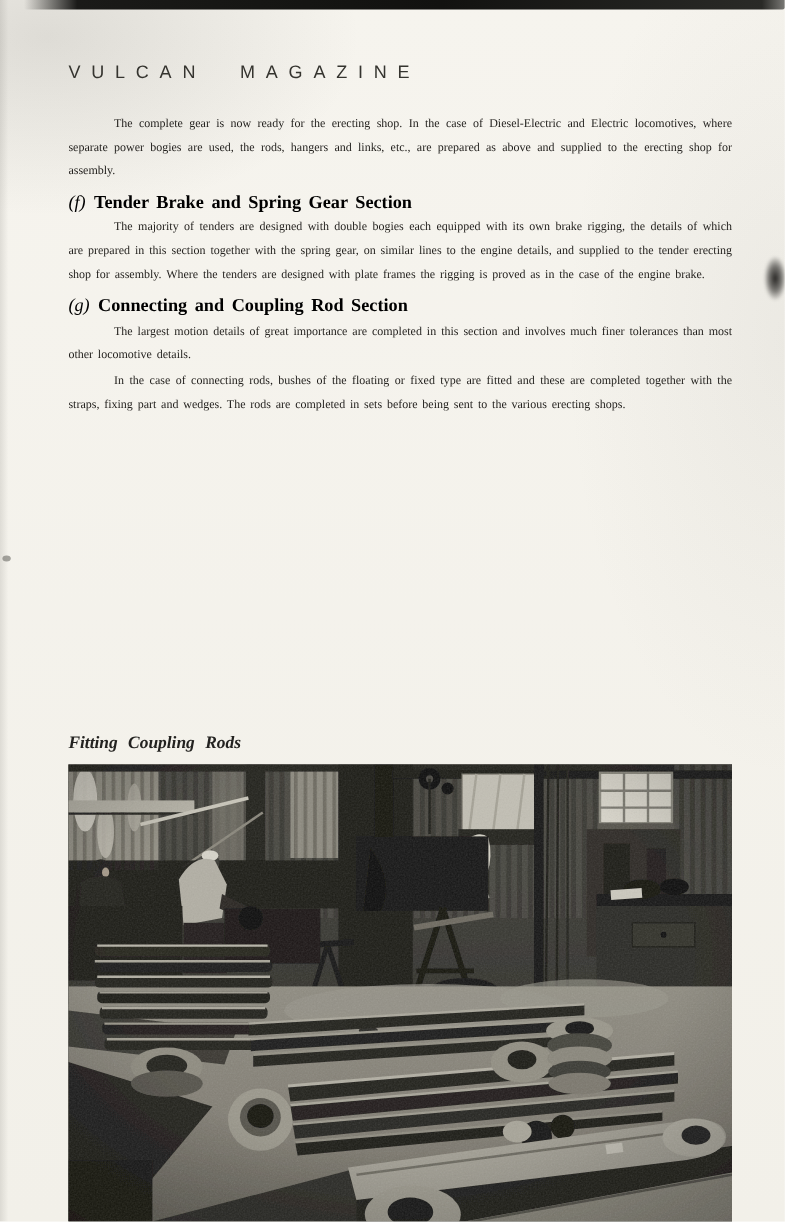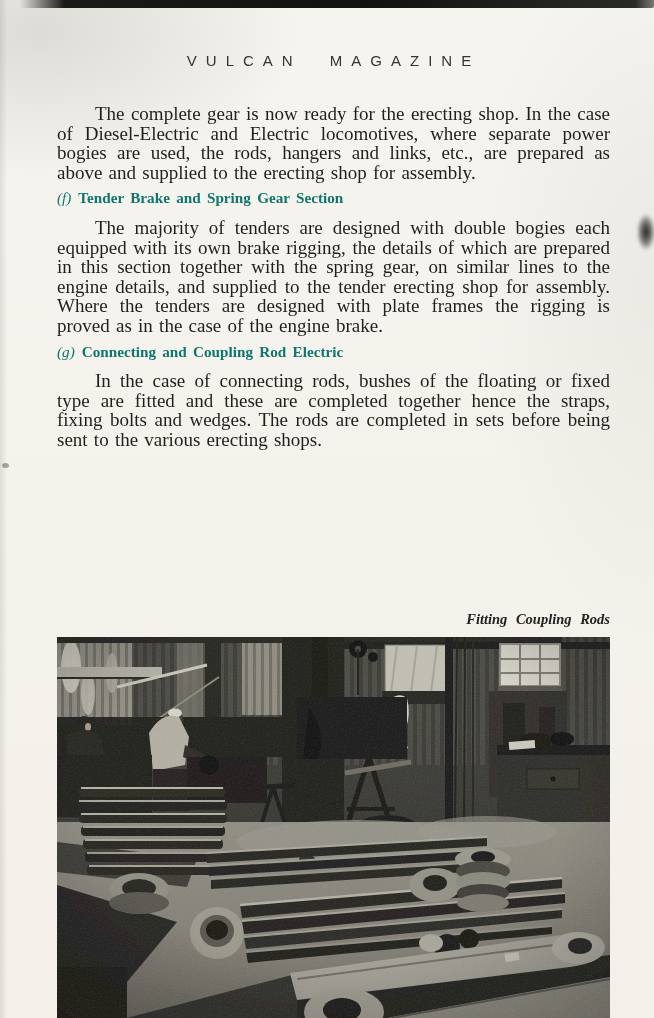--- a/index.html
+++ b/index.html
@@ -25,38 +25,38 @@
   .scan-left-dot{
     position:absolute;left:2px;top:463px;width:7px;height:5px;border-radius:50%;
     background:rgba(95,94,90,.55);filter:blur(.5px);
   }
   .scan-left-edge{
     position:absolute;left:0;top:0;bottom:0;width:7px;
     background:linear-gradient(to right, rgba(120,118,112,.18), rgba(120,118,112,0));
   }
   .masthead{
     position:absolute;left:57px;width:553px;top:52px;
-    text-align:center;
+    text-align:left;
     font-family:"Liberation Sans", sans-serif;
     font-size:15px;letter-spacing:9px;word-spacing:15px;
     color:#35342f;
   }
   .text-col{
     position:absolute;left:57px;top:94px;width:553px;height:516px;overflow:hidden;
   }
   .text-col p{
-    margin:10px 0 2px;text-indent:38px;text-align:justify;
-    font-size:19px;line-height:19.6px;word-spacing:1.5px;
+    margin:0 0 2px;text-indent:38px;text-align:justify;
+    font-size:10px;line-height:19.6px;word-spacing:1.5px;
   }
   .text-col h3{
-    margin:6px 0 2px;font-size:15.2px;line-height:19.6px;word-spacing:2.5px;color:#0f766e;
+    margin:6px 0 2px;font-size:15.2px;line-height:19.6px;word-spacing:2.5px;color:#000000;
   }
   .text-col h3 .marker{font-style:italic;font-weight:normal;margin-right:7px;}
   .fig-caption{
-    position:absolute;left:57px;width:553px;top:611px;text-align:right;
+    position:absolute;left:57px;width:553px;top:611px;text-align:left;
     font-style:italic;font-weight:bold;font-size:14.5px;word-spacing:5px;color:#232220;
   }
   .photo{
     position:absolute;left:57px;top:637px;width:553px;height:381px;
     background:#3a3934;box-shadow:0 0 0 1px rgba(40,40,36,.35) inset;
   }
   .photo svg{display:block;width:553px;height:381px;}
 </style>
 </head>
 <body>
@@ -65,22 +65,23 @@
 <div class="scan-right-smudge"></div>
 <div class="scan-left-dot"></div>
 <div class="scan-left-edge"></div>
 
 <div class="masthead">VULCAN MAGAZINE</div>
 
 <div class="text-col">
   <p>The complete gear is now ready for the erecting shop.  In the case of Diesel-Electric and Electric locomotives, where separate power bogies are used, the rods, hangers and links, etc., are prepared as above and supplied to the erecting shop for assembly.</p>
   <h3><span class="marker">(f)</span><span>Tender Brake and Spring Gear Section</span></h3>
   <p>The majority of tenders are designed with double bogies each equipped with its own brake rigging, the details of which are prepared in this section together with the spring gear, on similar lines to the engine details, and supplied to the tender erecting shop for assembly.  Where the tenders are designed with plate frames the rigging is proved as in the case of the engine brake.</p>
-  <h3><span class="marker">(g)</span><span>Connecting and Coupling Rod Electric</span></h3>
-  <p>In the case of connecting rods, bushes of the floating or fixed type are fitted and these are completed together hence the straps, fixing bolts and wedges.  The rods are completed in sets before being sent to the various erecting shops.</p>
+  <h3><span class="marker">(g)</span><span>Connecting and Coupling Rod Section</span></h3>
+  <p>The largest motion details of great importance are completed in this section and involves much finer tolerances than most other locomotive details.</p>
+  <p>In the case of connecting rods, bushes of the floating or fixed type are fitted and these are completed together with the straps, fixing part and wedges.  The rods are completed in sets before being sent to the various erecting shops.</p>
 </div>
 
 <div class="fig-caption">Fitting Coupling Rods</div>
 
 <div class="photo">
 <svg viewBox="0 0 553 381" preserveAspectRatio="none">
   <defs>
     <linearGradient id="floorGrad" x1="0" y1="0" x2="0" y2="1">
       <stop offset="0" stop-color="#8f8c81"></stop>
           <stop offset=".55" stop-color="#837f75"></stop>

